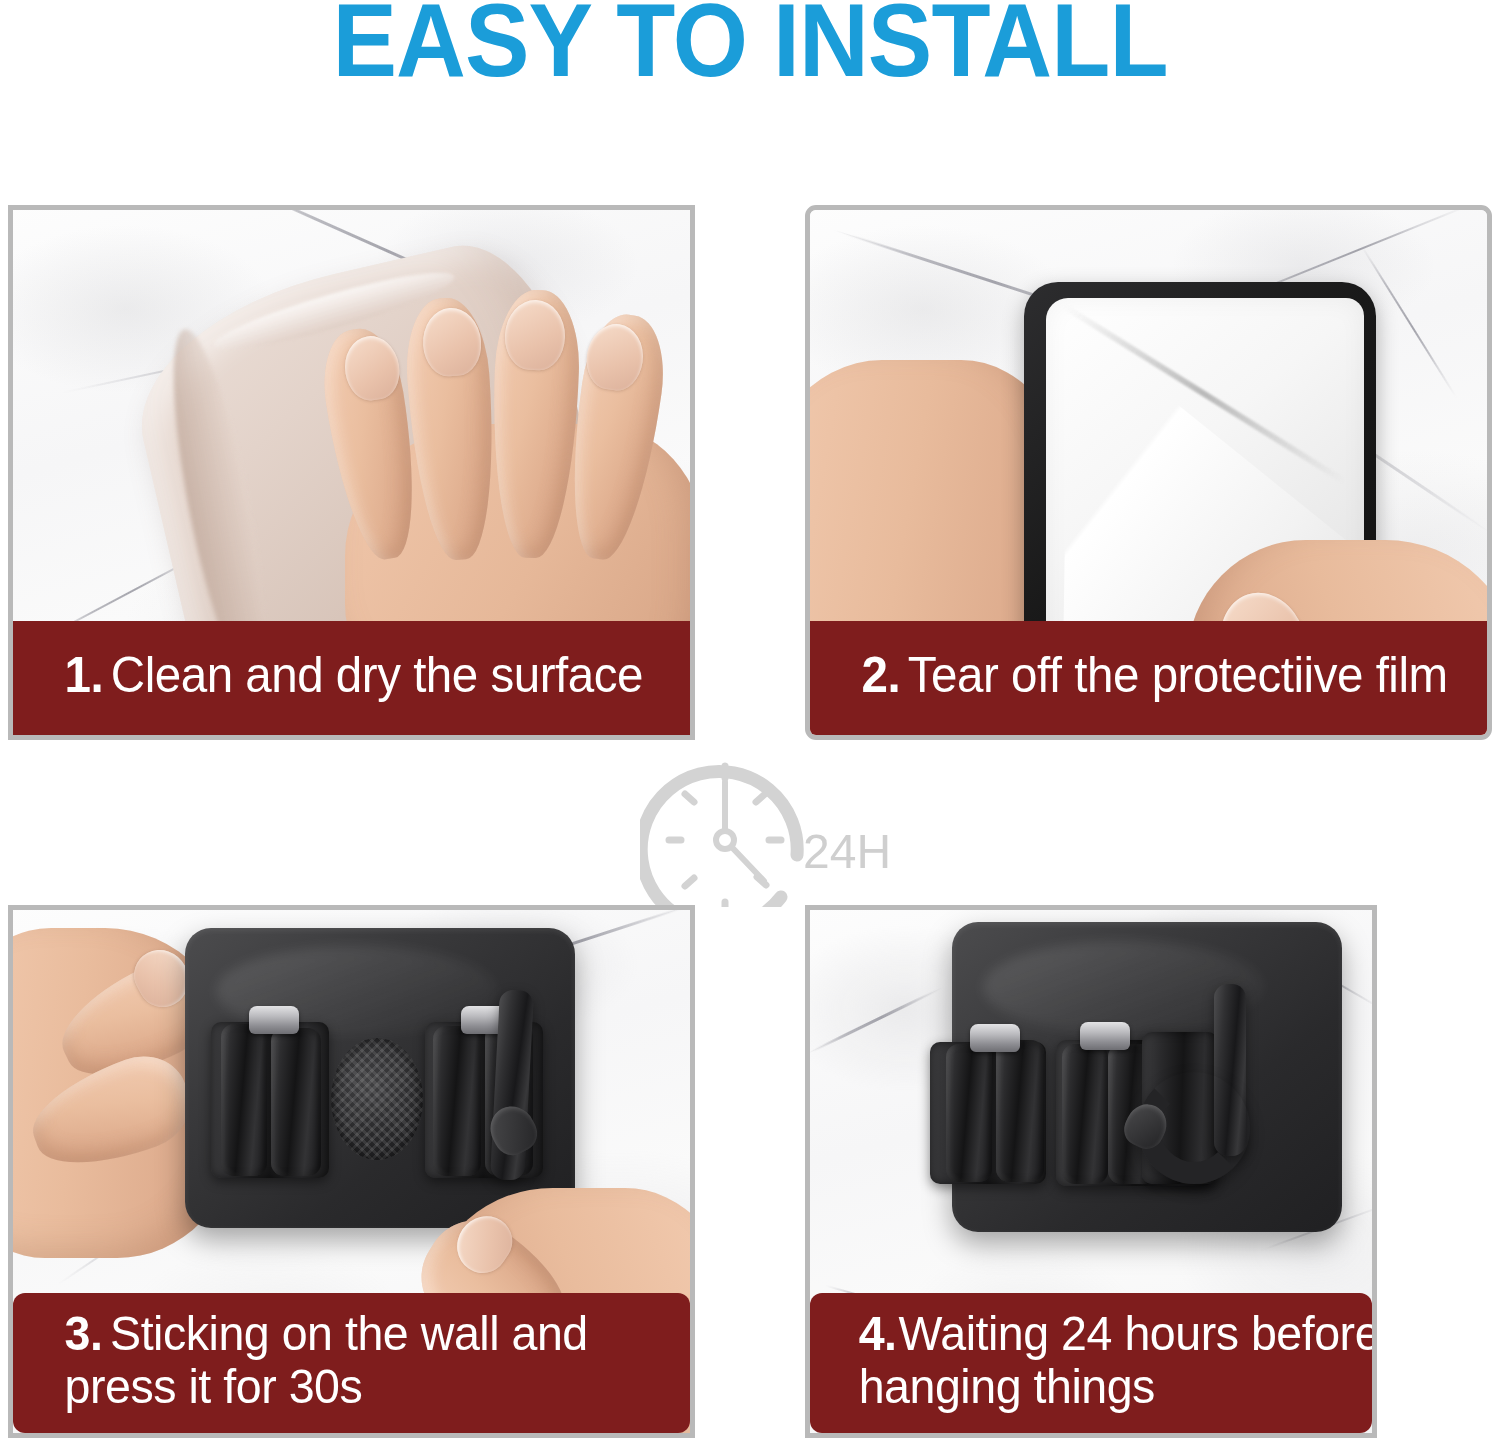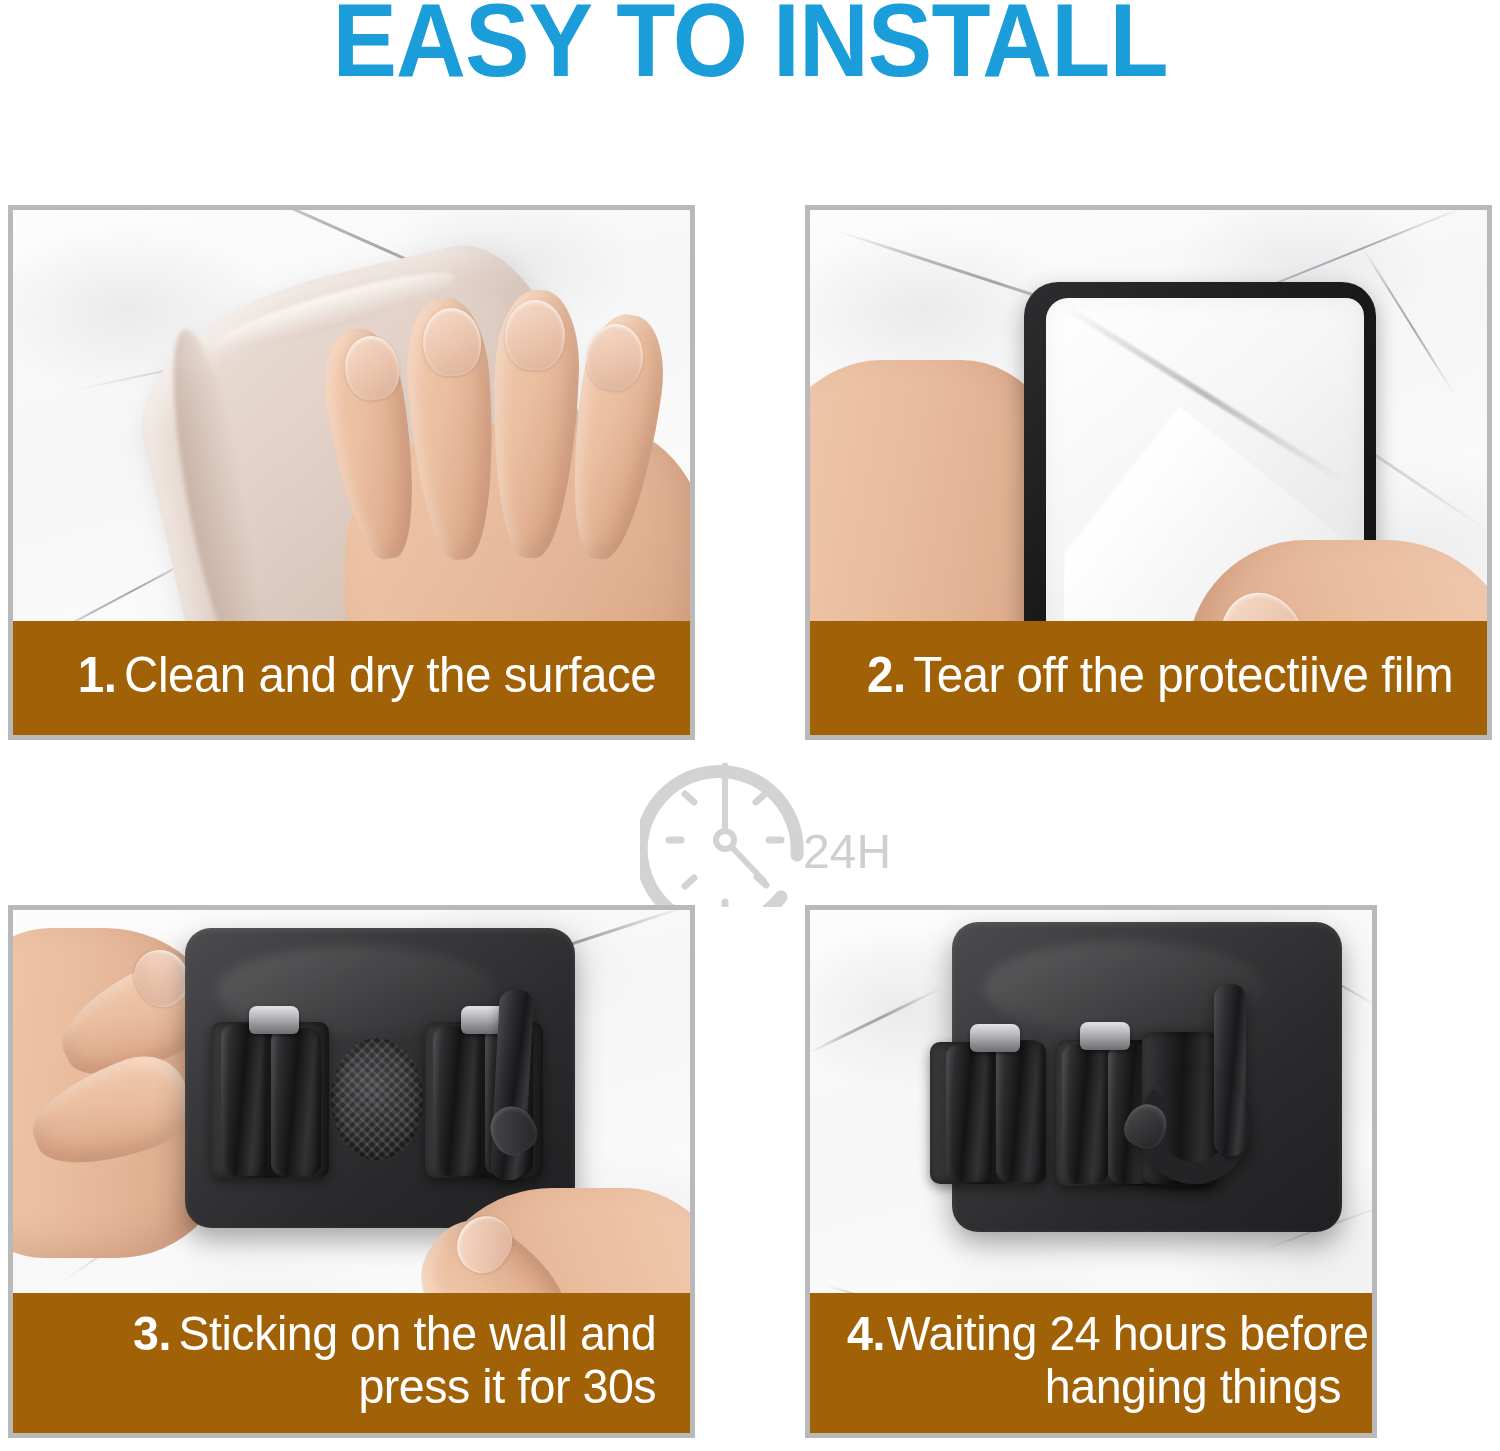--- a/index.html
+++ b/index.html
@@ -33,21 +33,21 @@
   }
 
   
   .panel {
     position: absolute;
     border: 5px solid #b9b9b9;
     background: #f4f4f4;
     overflow: hidden;
   }
   .panel-1 { left: 8px;   top: 205px;  width: 687px; height: 535px; }
-  .panel-2 { left: 805px; top: 205px;  width: 687px; height: 535px; }
+  .panel-2 { left: 805px; top: 205px;  width: 687px; height: 535px; border-radius: 11px; }
   .panel-3 { left: 8px;   top: 905px;  width: 687px; height: 533px; }
   .panel-4 { left: 805px; top: 905px;  width: 572px; height: 533px; }
 
   .photo {
     position: absolute;
     left: 0; top: 0; right: 0; bottom: 0;
     overflow: hidden;
   }
 
   
@@ -71,32 +71,32 @@
   .vein.thin { height: 2px; }
   .vein.mid  { height: 3px; }
   .vein.soft { opacity: 0.42; }
 
   
   .caption {
     position: absolute;
     left: 0;
     right: 0;
     bottom: 0;
-    background: #a16207;
+    background: #7f1d1d;
     color: #ffffff;
     display: flex;
     flex-direction: column;
     justify-content: center;
     align-items: center;
-    text-align: right;
-    padding: 4px 18px 10px 24px;
+    text-align: left;
+    padding: 4px 18px 10px 36px;
     line-height: 1.08;
   }
   .caption.one-line { height: 114px; }
-  .caption.two-line { height: 140px; }
+  .caption.two-line { height: 140px; border-radius: 12px; }
 
   .cap-line {
     display: block;
     width: 100%;
     white-space: nowrap;
     font-size: 50px;
     font-weight: 400;
     letter-spacing: -0.5px;
     transform: scaleX(0.95);
   }

